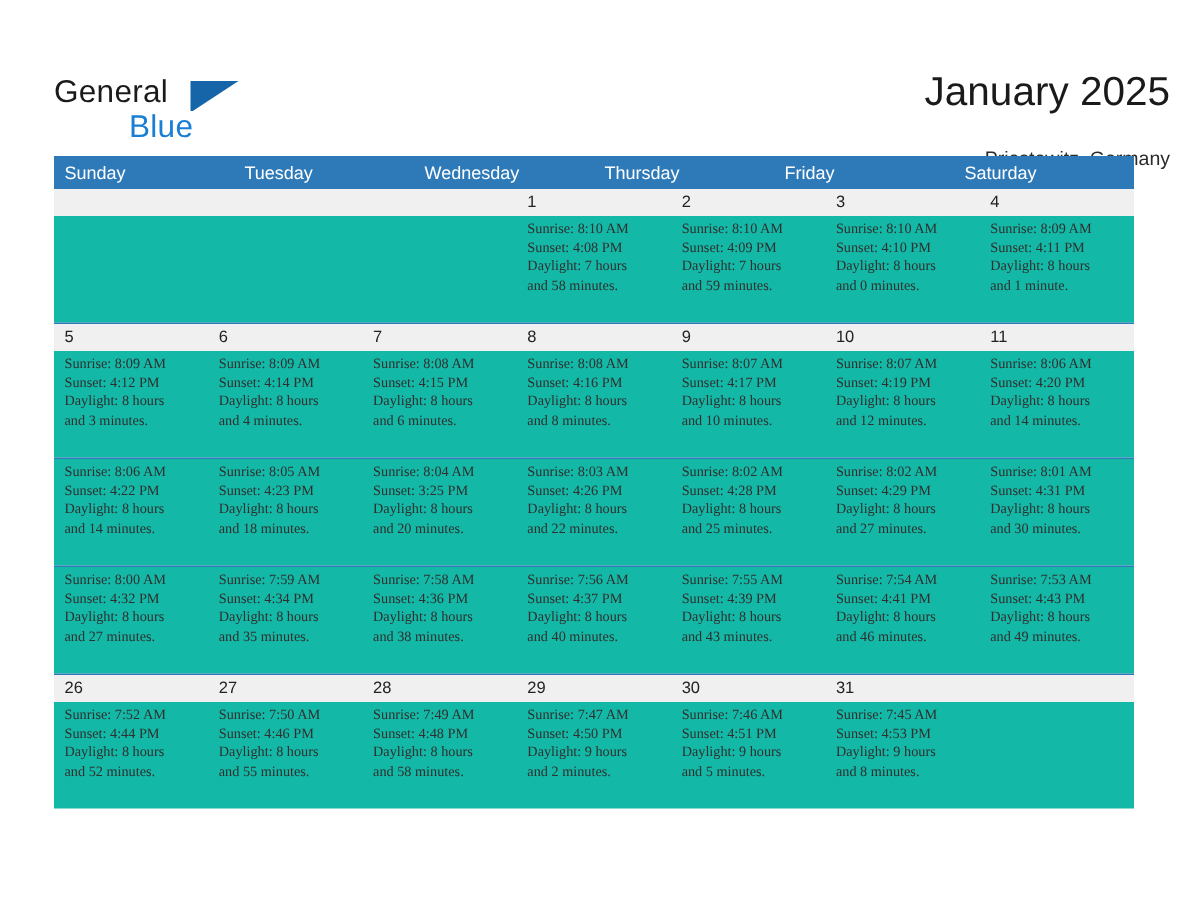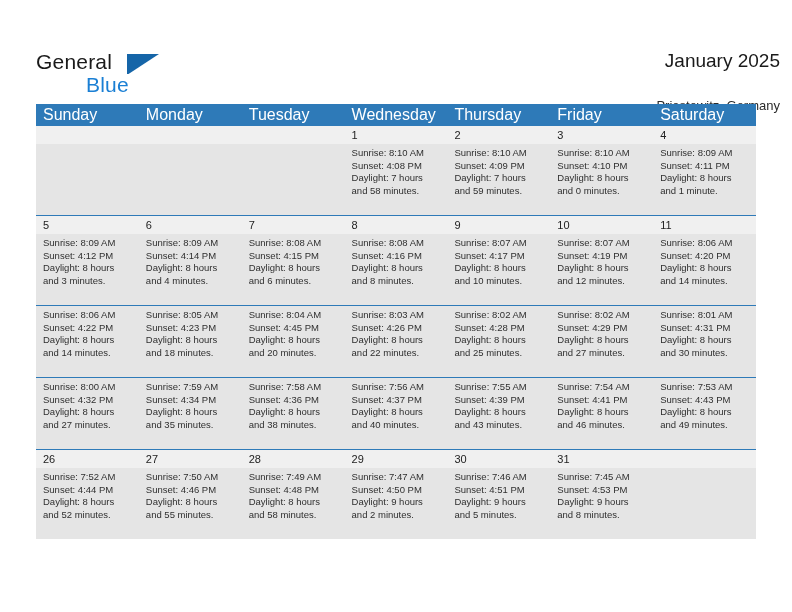--- a/index.html
+++ b/index.html
@@ -72,21 +72,21 @@
     background: #ffffff;
   }
 
   .title-block {
     position: absolute;
     right: 36px;
     top: 28px;
     text-align: right;
   }
   .month-title {
-    font-size: 19px;
+    font-size: 27px;
     color: #1a1a1a;
     line-height: 34px;
     white-space: nowrap;
   }
   .location {
     font-size: 13px;
     color: #2b2b2b;
     line-height: 20px;
     margin-top: 18px;
     white-space: nowrap;
@@ -101,21 +101,21 @@
   }
   .dow-row {
     display: flex;
     width: 720px;
     height: 22px;
     background: #2e7ab8;
   }
   .dow {
     flex: 1 1 0;
     color: #ffffff;
-    font-size: 16px;
+    font-size: 12px;
     line-height: 22px;
     padding-left: 7px;
     box-sizing: border-box;
     overflow: hidden;
     white-space: nowrap;
   }
 
   .week {
     width: 720px;
     border-top: 1px solid #2e7ab8;
@@ -135,21 +135,22 @@
     line-height: 18px;
     padding-left: 7px;
     box-sizing: border-box;
     color: #222222;
     white-space: nowrap;
   }
   .week-bodyrow {
     display: flex;
     width: 720px;
     height: 71px;
-    background: #e5e5e5;
+    background: #14b8a6;
+    font-family: Liberation Serif, serif;
   }
   .cell {
     flex: 1 1 0;
     padding: 3px 6px 0 7px;
     box-sizing: border-box;
     overflow: hidden;
   }
   .cell .line {
     font-size: 9.5px;
     line-height: 12.6px;
@@ -174,21 +175,20 @@
     <div class="title-block">
       <div class="month-title">January 2025</div>
       <div class="location">Priestewitz, Germany</div>
     </div>
 
   </div>
 
   <div class="calendar">
     <div class="dow-row">
         <div class="dow">Sunday</div>
-        <div class="dow">Monday</div>
         <div class="dow">Tuesday</div>
         <div class="dow">Wednesday</div>
         <div class="dow">Thursday</div>
         <div class="dow">Friday</div>
         <div class="dow">Saturday</div>
       </div>
     <div id="weeks-container">
         <div class="week">
           <div class="week-daterow">
             <div class="daynum"></div>
@@ -308,21 +308,21 @@
               <div class="line">and 14 minutes.</div>
             </div>
             <div class="cell">
               <div class="line">Sunrise: 8:05 AM</div>
               <div class="line">Sunset: 4:23 PM</div>
               <div class="line">Daylight: 8 hours</div>
               <div class="line">and 18 minutes.</div>
             </div>
             <div class="cell">
               <div class="line">Sunrise: 8:04 AM</div>
-              <div class="line">Sunset: 4:45 PM</div>
+              <div class="line">Sunset: 3:25 PM</div>
               <div class="line">Daylight: 8 hours</div>
               <div class="line">and 20 minutes.</div>
             </div>
             <div class="cell">
               <div class="line">Sunrise: 8:03 AM</div>
               <div class="line">Sunset: 4:26 PM</div>
               <div class="line">Daylight: 8 hours</div>
               <div class="line">and 22 minutes.</div>
             </div>
             <div class="cell">

